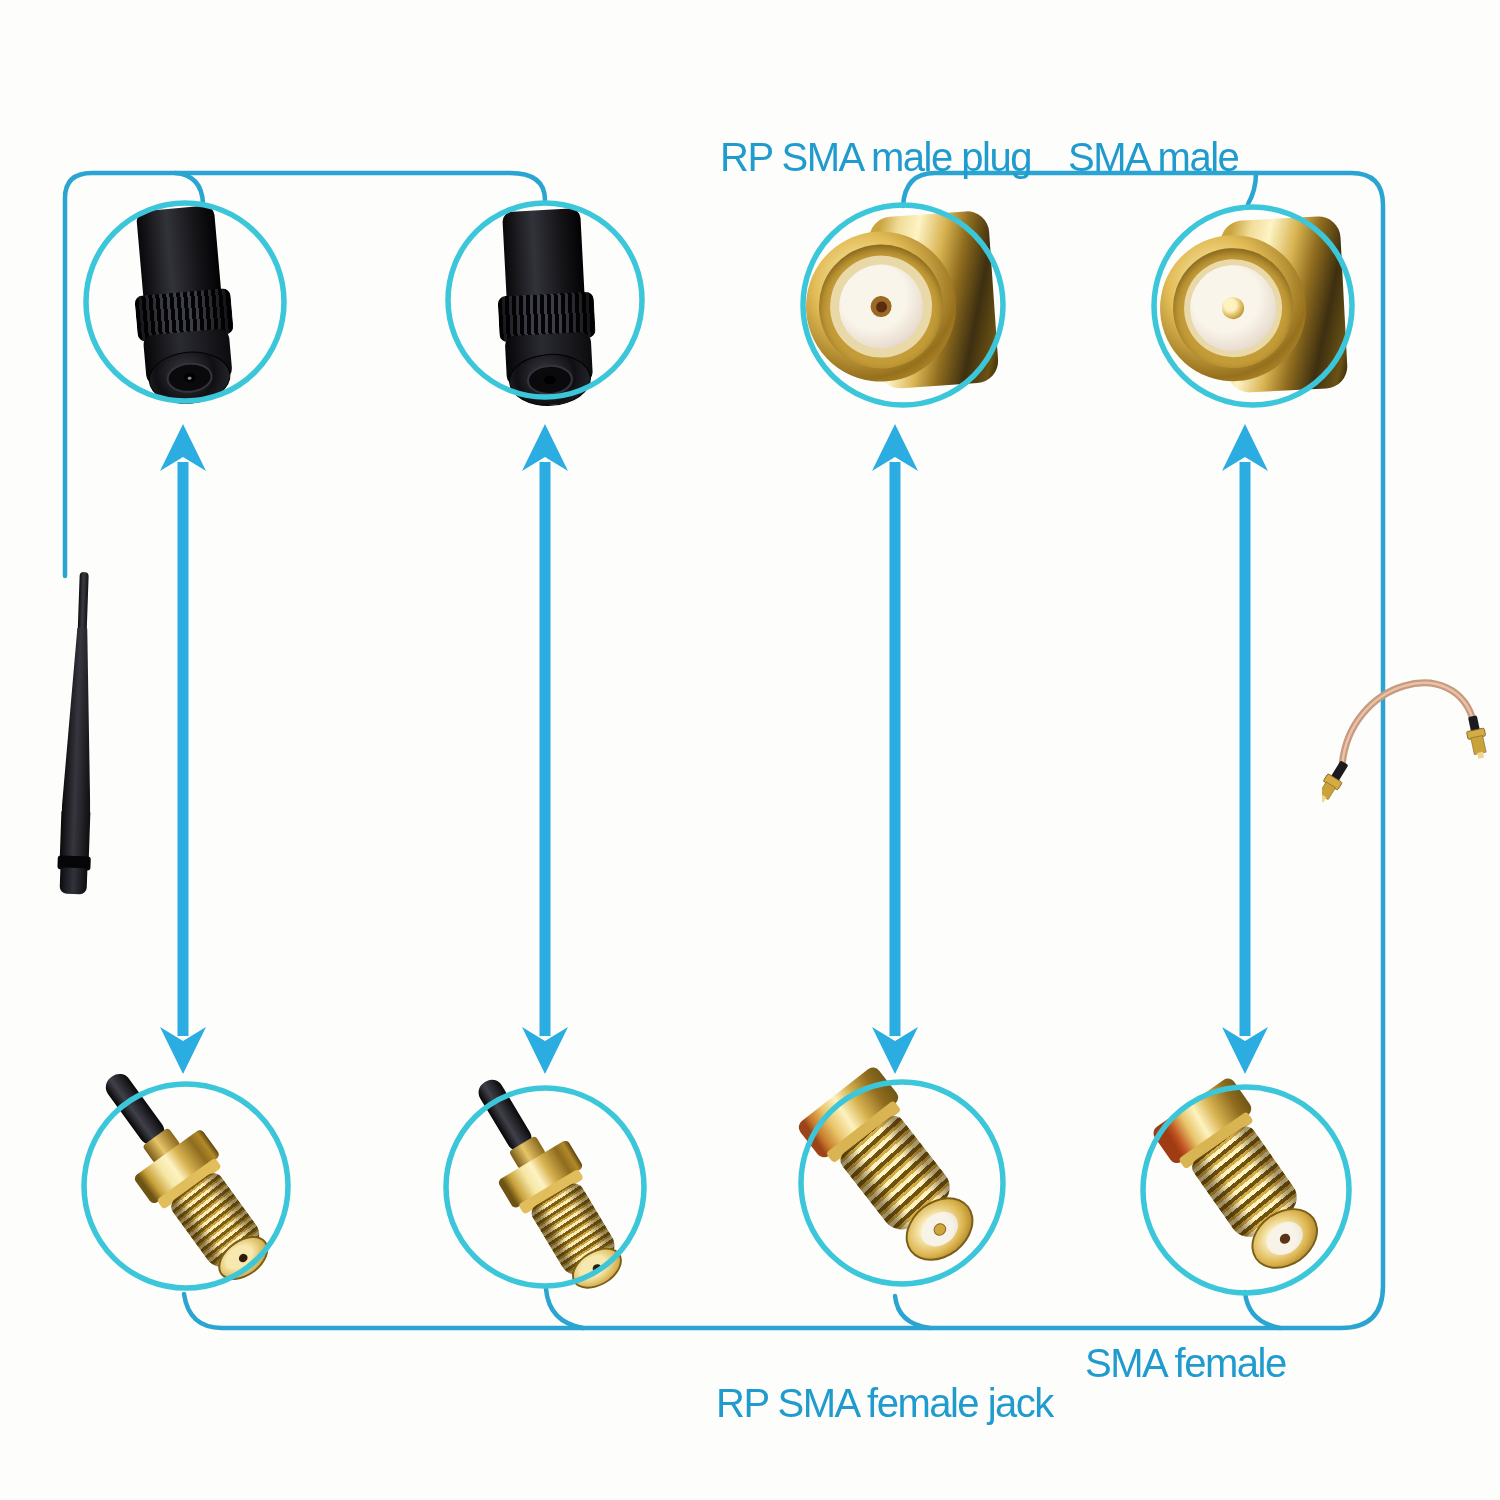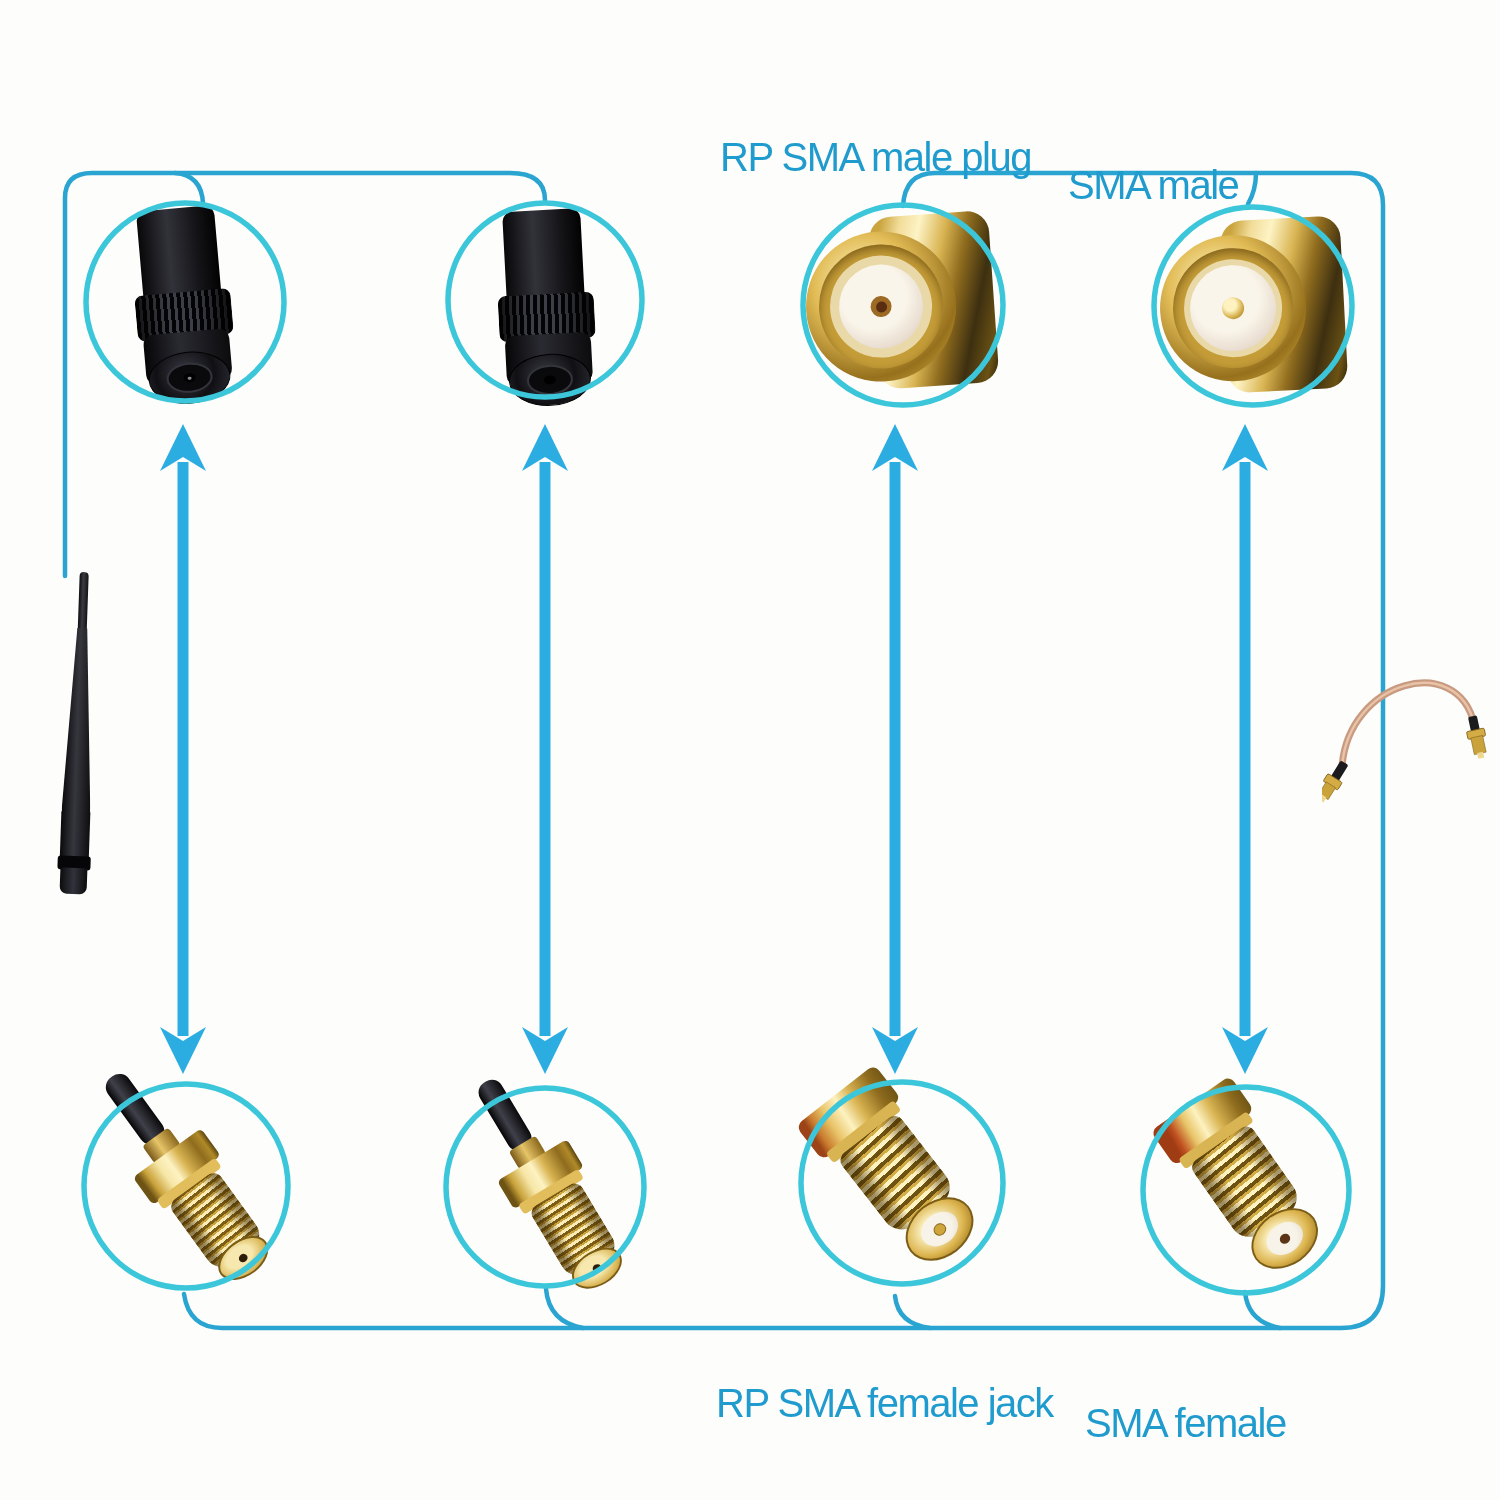--- a/index.html
+++ b/index.html
@@ -266,18 +266,18 @@
         <g transform="rotate(-12 152 92)">
           <rect x="147.5" y="84" width="9" height="16" rx="2" fill="#1b1b1d"></rect>
           <rect x="143" y="98" width="18" height="8" rx="1.5" fill="#d4ac46" stroke="#7c5d16" stroke-width="0.8"></rect>
           <rect x="146" y="105" width="12" height="17" fill="#caa23c" stroke="#8a671c" stroke-width="0.6"></rect>
           <rect x="149" y="121" width="6" height="6" fill="#efd88e"></rect>
         </g>
       </svg>
     </div>
 
     <div class="diagram-label" style="left:720px; top:134px; width:400px;">RP SMA male plug</div>
-    <div class="diagram-label" style="left:1068px; top:134px; width:360px;margin-top:28px;">SMA male</div>
+    <div class="diagram-label" style="left:1068px; top:134px; width:360px;">SMA male</div>
     <div class="diagram-label" style="left:716px; top:1380px; width:400px;">RP SMA female jack</div>
-    <div class="diagram-label" style="left:1085px; top:1400px; width:360px;">SMA female</div>
+    <div class="diagram-label" style="left:1085px; top:1340px; width:360px;">SMA female</div>
   </div>
 
 </div>
 
 </body></html>

